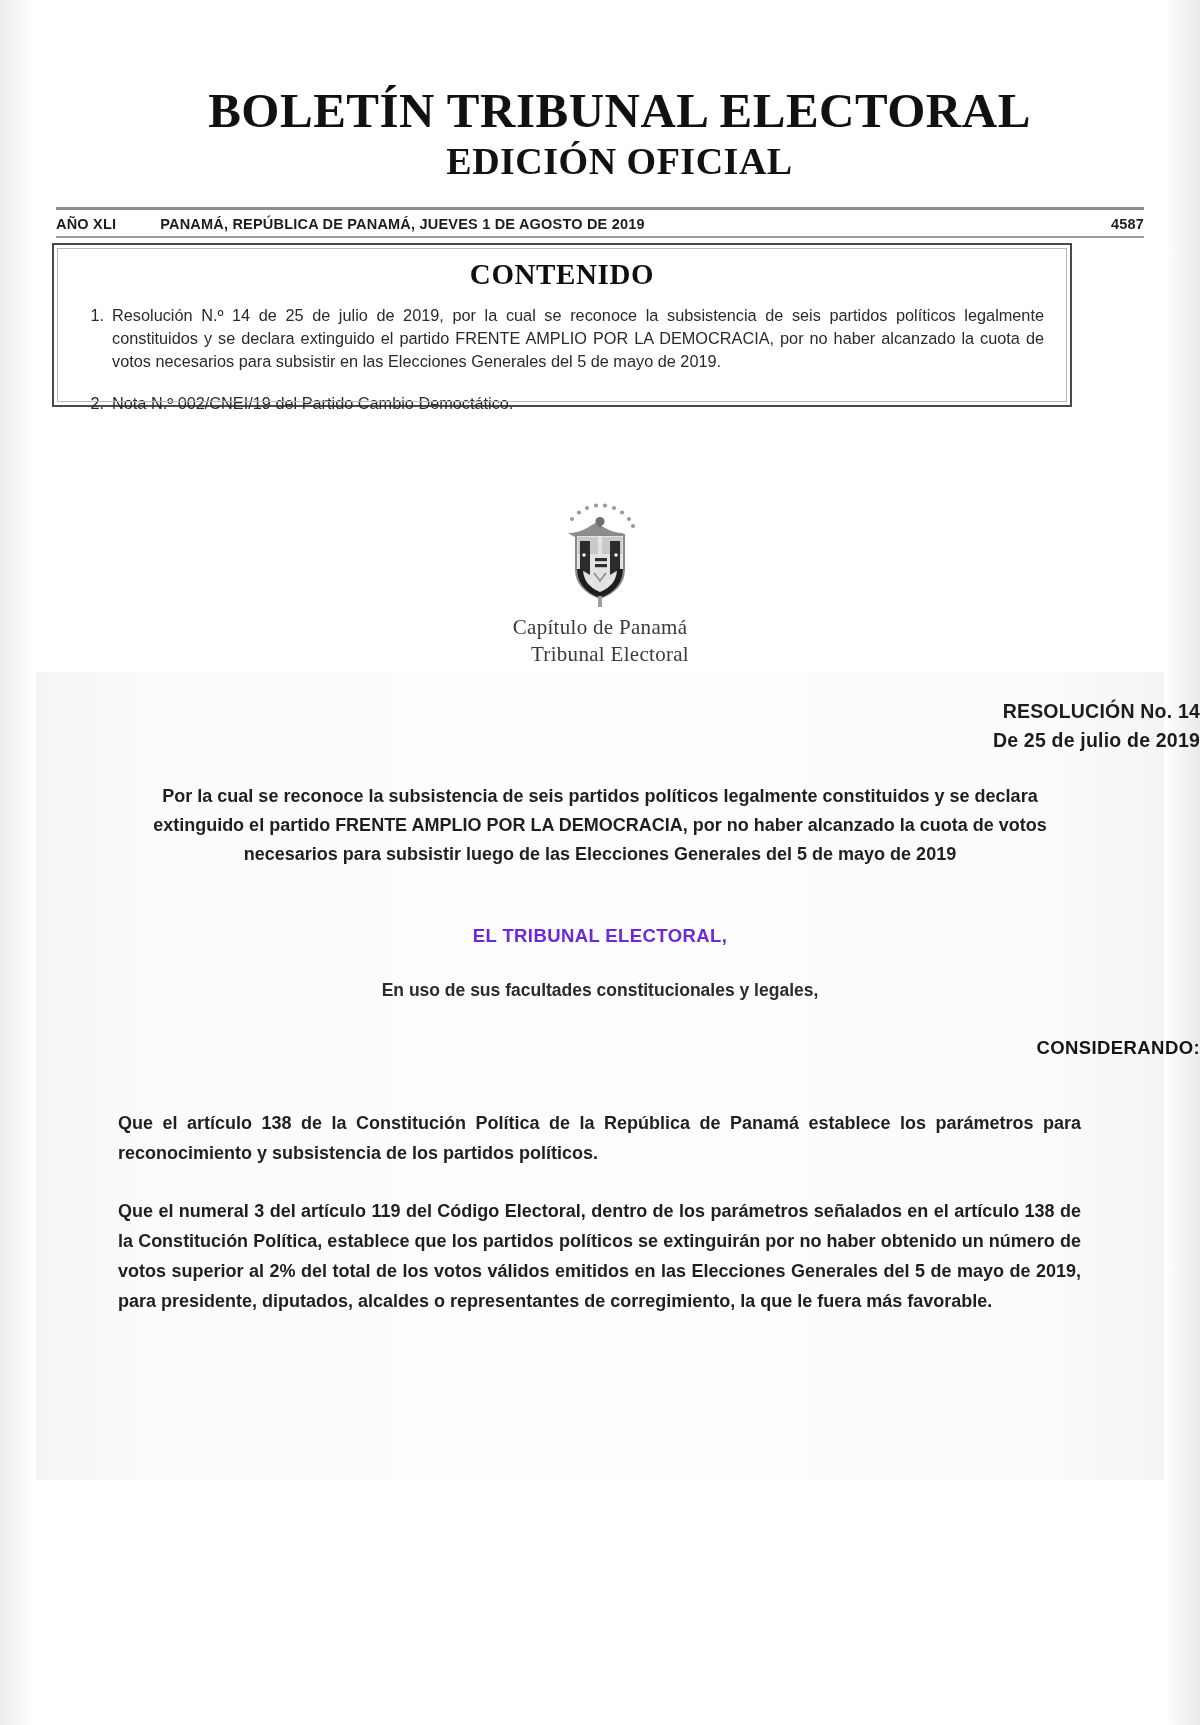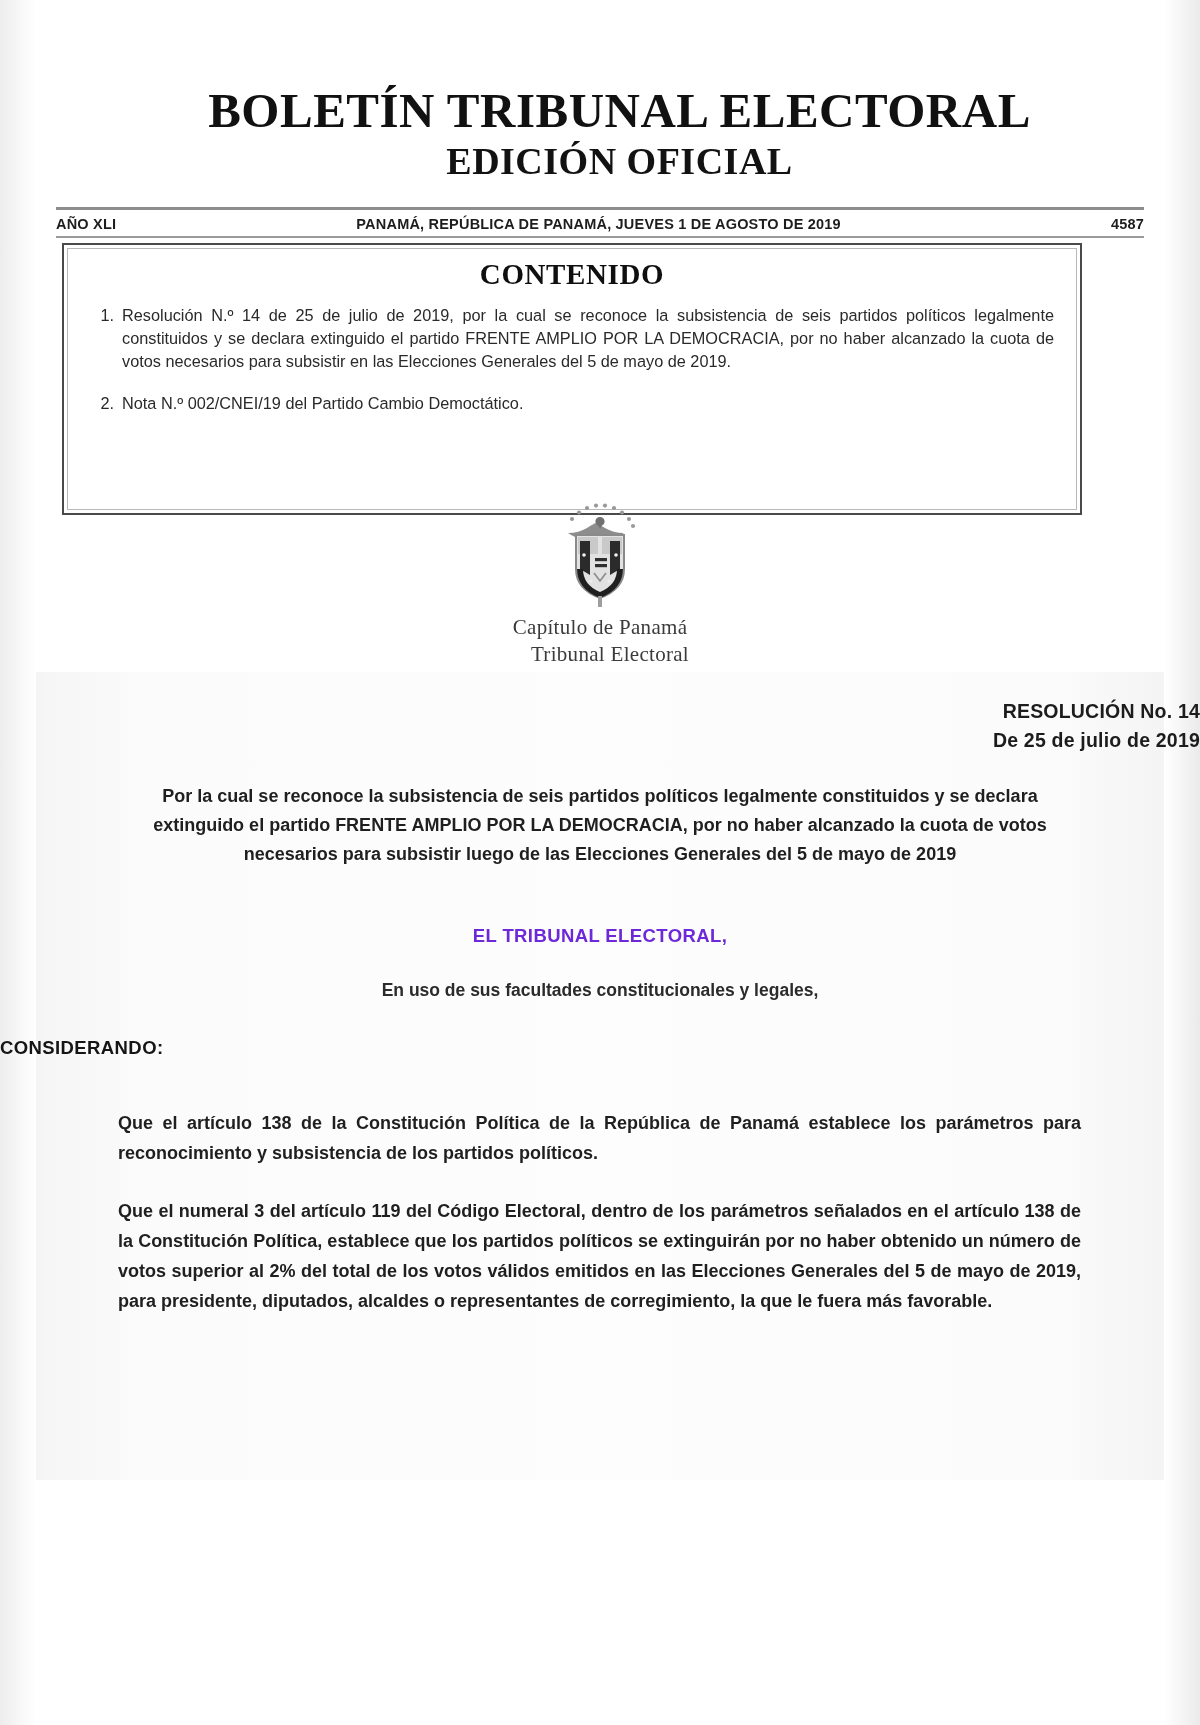--- a/index.html
+++ b/index.html
@@ -105,30 +105,30 @@
     display: flex;
     align-items: center;
     justify-content: space-between;
     font-size: 14.5px;
     font-weight: bold;
     color: #1d1d1d;
     letter-spacing: 0.2px;
     white-space: nowrap;
   }
   .issue-year { flex: 0 0 auto; }
-  .issue-place { flex: 1 1 auto; text-align: center; padding-right: 30px;}
+  .issue-place { flex: 1 1 auto; padding-right: 30px; padding-left: 44px;}
   .issue-page { flex: 0 0 auto; }
 
   
   .contenido-box {
     position: absolute;
-    left: 62px;
+    left: 52px;
     top: 243px;
     width: 1020px;
-    height: 272px;
+    height: 164px;
     border: 2px solid #4a4a4a;
     box-sizing: border-box;
     background: #ffffff;
   }
   .contenido-box:after{
     content:"";
     position:absolute;
     left:3px; right:3px; top:3px; bottom:3px;
     border:1px solid #b9b9b9;
     pointer-events:none;
@@ -231,21 +231,21 @@
     text-align: center;
     font-size: 17.5px;
     font-weight: bold;
     color: #2b2b2b;
   }
 
   .res-considerando {
     position: absolute;
     left: 0; right: 0;
     top: 1037px;
-    text-align: left;
+    text-align: right;
     font-size: 18.5px;
     font-weight: bold;
     color: #151515;
     letter-spacing: 0.4px;
   }
 
   .res-paras {
     position: absolute;
     left: 118px;
     width: 963px;

